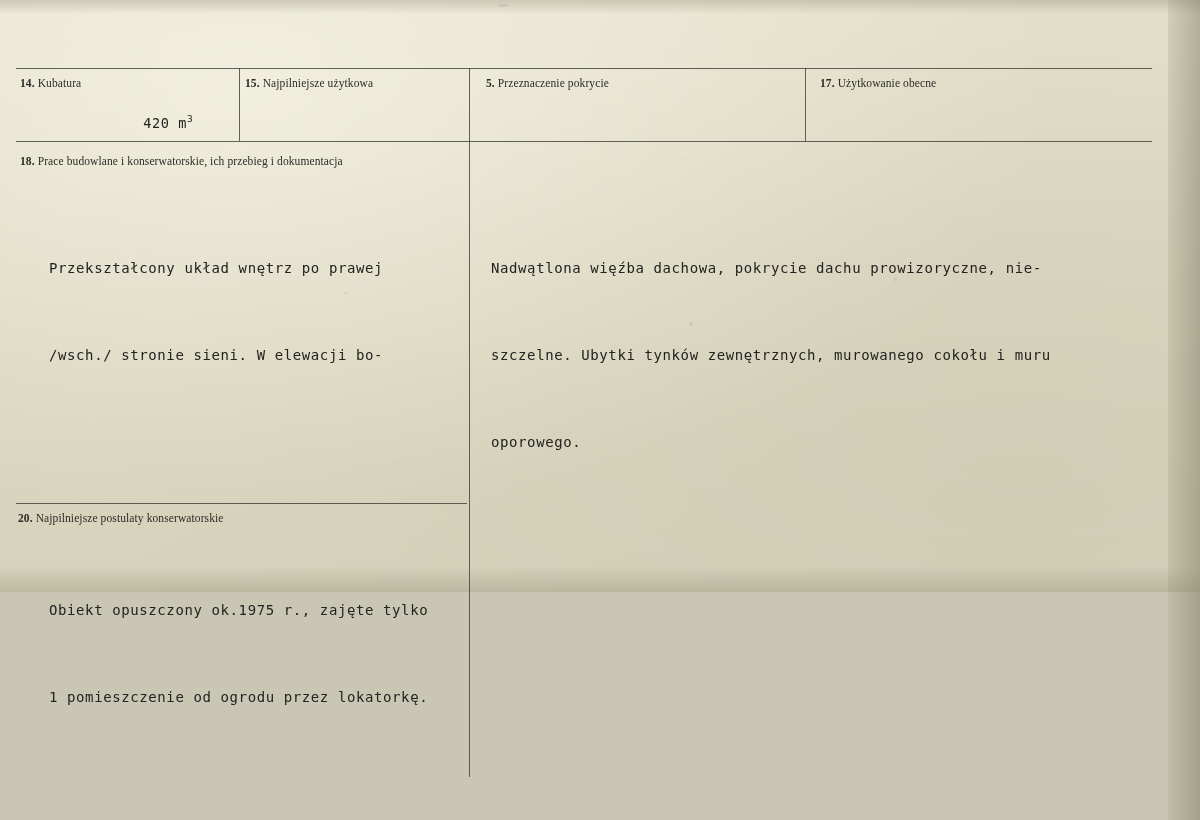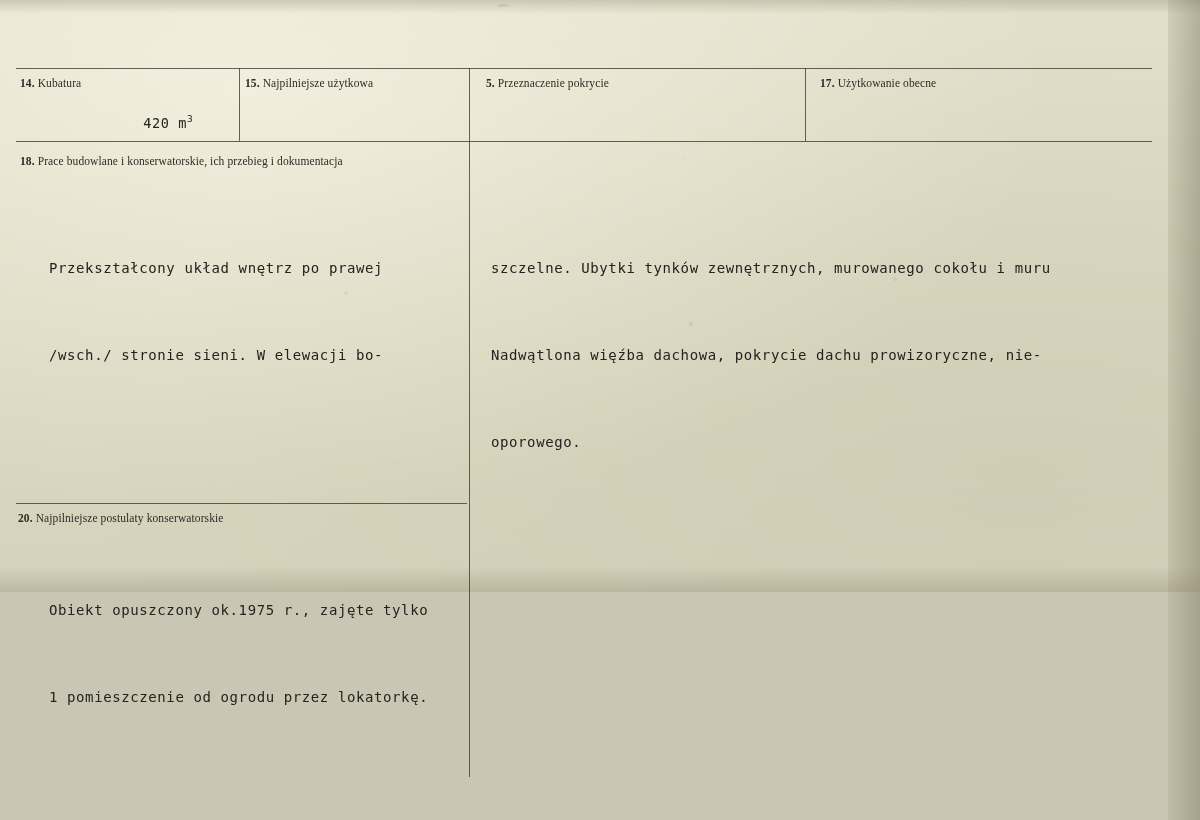--- a/index.html
+++ b/index.html
@@ -175,22 +175,22 @@
   <div class="caption" style="left:20px; top:154px;">
     <span class="num">18.</span>
     <span>Prace budowlane i konserwatorskie, ich przebieg i dokumentacja</span>
   </div>
   <div class="typed" style="left:49px; top:196px;">
     <span class="typed-line">Przekształcony układ wnętrz po prawej</span>
     <span class="typed-line">/wsch./ stronie sieni. W elewacji bo-</span>
   </div>
 
   <div class="typed" style="left:491px; top:196px;">
+    <span class="typed-line">Nadwątlona więźba dachowa, pokrycie dachu prowizoryczne, nie-</span>
     <span class="typed-line">szczelne. Ubytki tynków zewnętrznych, murowanego cokołu i muru</span>
-    <span class="typed-line">Nadwątlona więźba dachowa, pokrycie dachu prowizoryczne, nie-</span>
     <span class="typed-line">oporowego.</span>
   </div>
 
   <div class="caption" style="left:18px; top:511px;">
     <span class="num">20.</span>
     <span>Najpilniejsze postulaty konserwatorskie</span>
   </div>
   <div class="typed" style="left:49px; top:538px;">
     <span class="typed-line">Obiekt opuszczony ok.1975 r., zajęte tylko</span>
     <span class="typed-line">1 pomieszczenie od ogrodu przez lokatorkę.</span>

